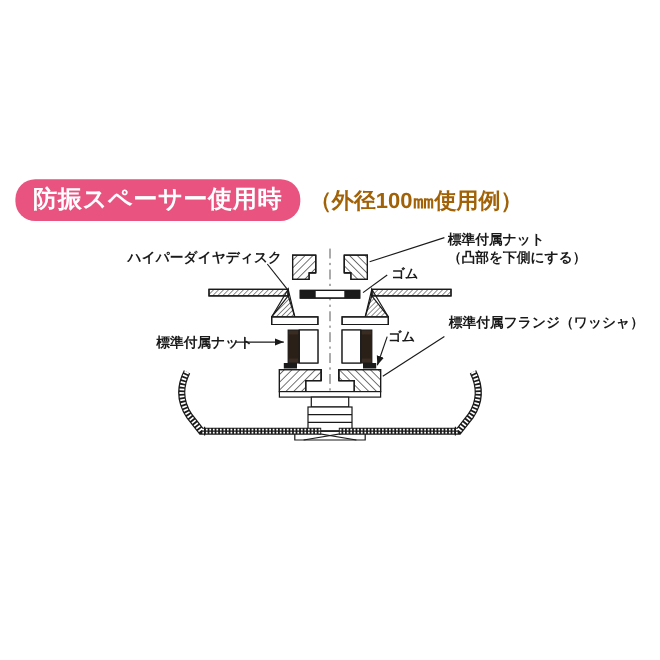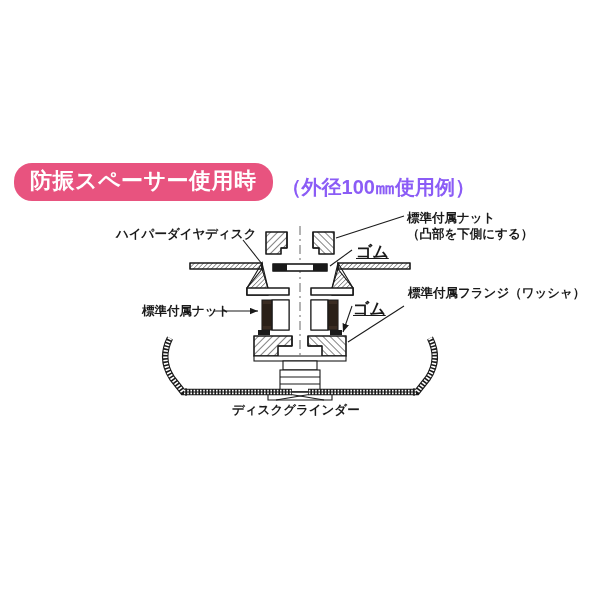--- a/index.html
+++ b/index.html
@@ -24,54 +24,53 @@
     width: 600px;
     height: 600px;
   }
 
   
   .title-row {
     position: absolute;
     left: 14px;
     top: 163px;
     display: flex;
-    align-items: flex-end;
+    align-items: center;
     gap: 9px;
   }
   .title-pill {
     background: #e8537f;
     color: #ffffff;
     font-size: 22px;
     font-weight: bold;
     line-height: 1;
     padding: 7px 16px 9px 16px;
     border-radius: 18px;
     letter-spacing: 0.5px;
     white-space: nowrap;
   }
   .title-sub {
     font-size: 20px;
     font-weight: bold;
-    color: #8b5cf6;
+    color: #a16207;
     white-space: nowrap;
     letter-spacing: 0px;
   }
 
   
   .lbl {
     position: absolute;
     font-size: 12.5px;
     font-weight: bold;
     line-height: 1.28;
     color: #1a1a1a;
     white-space: nowrap;
   }
   .lbl-sm {
-    font-size: 16px;
-    text-decoration: underline;
+    font-size: 12px;
   }
 
   #label-disc        { left: 116px; top: 226px; }
   #label-nut         { left: 407px; top: 210px; }
   #label-rubber-top  { left: 356px; top: 242px; }
   #label-spacer      { left: 142px; top: 303px; }
   #label-rubber-bot  { left: 353px; top: 299px; }
   #label-flange      { left: 408px; top: 285px; text-align: right; }
   #label-grinder     { left: 232px; top: 402px; }
 
@@ -253,15 +252,14 @@
   <div class="lbl lbl-sm" id="label-rubber-top">ゴム</div>
 
   <div class="lbl" id="label-spacer">標準付属ナット</div>
 
   <div class="lbl lbl-sm" id="label-rubber-bot">ゴム</div>
 
   <div class="lbl" id="label-flange">
     <div>標準付属フランジ（ワッシャ）</div>
   </div>
 
-  <div class="lbl" id="label-grinder">ディスクグラインダー</div>
 
 </div>
 
 </body></html>

